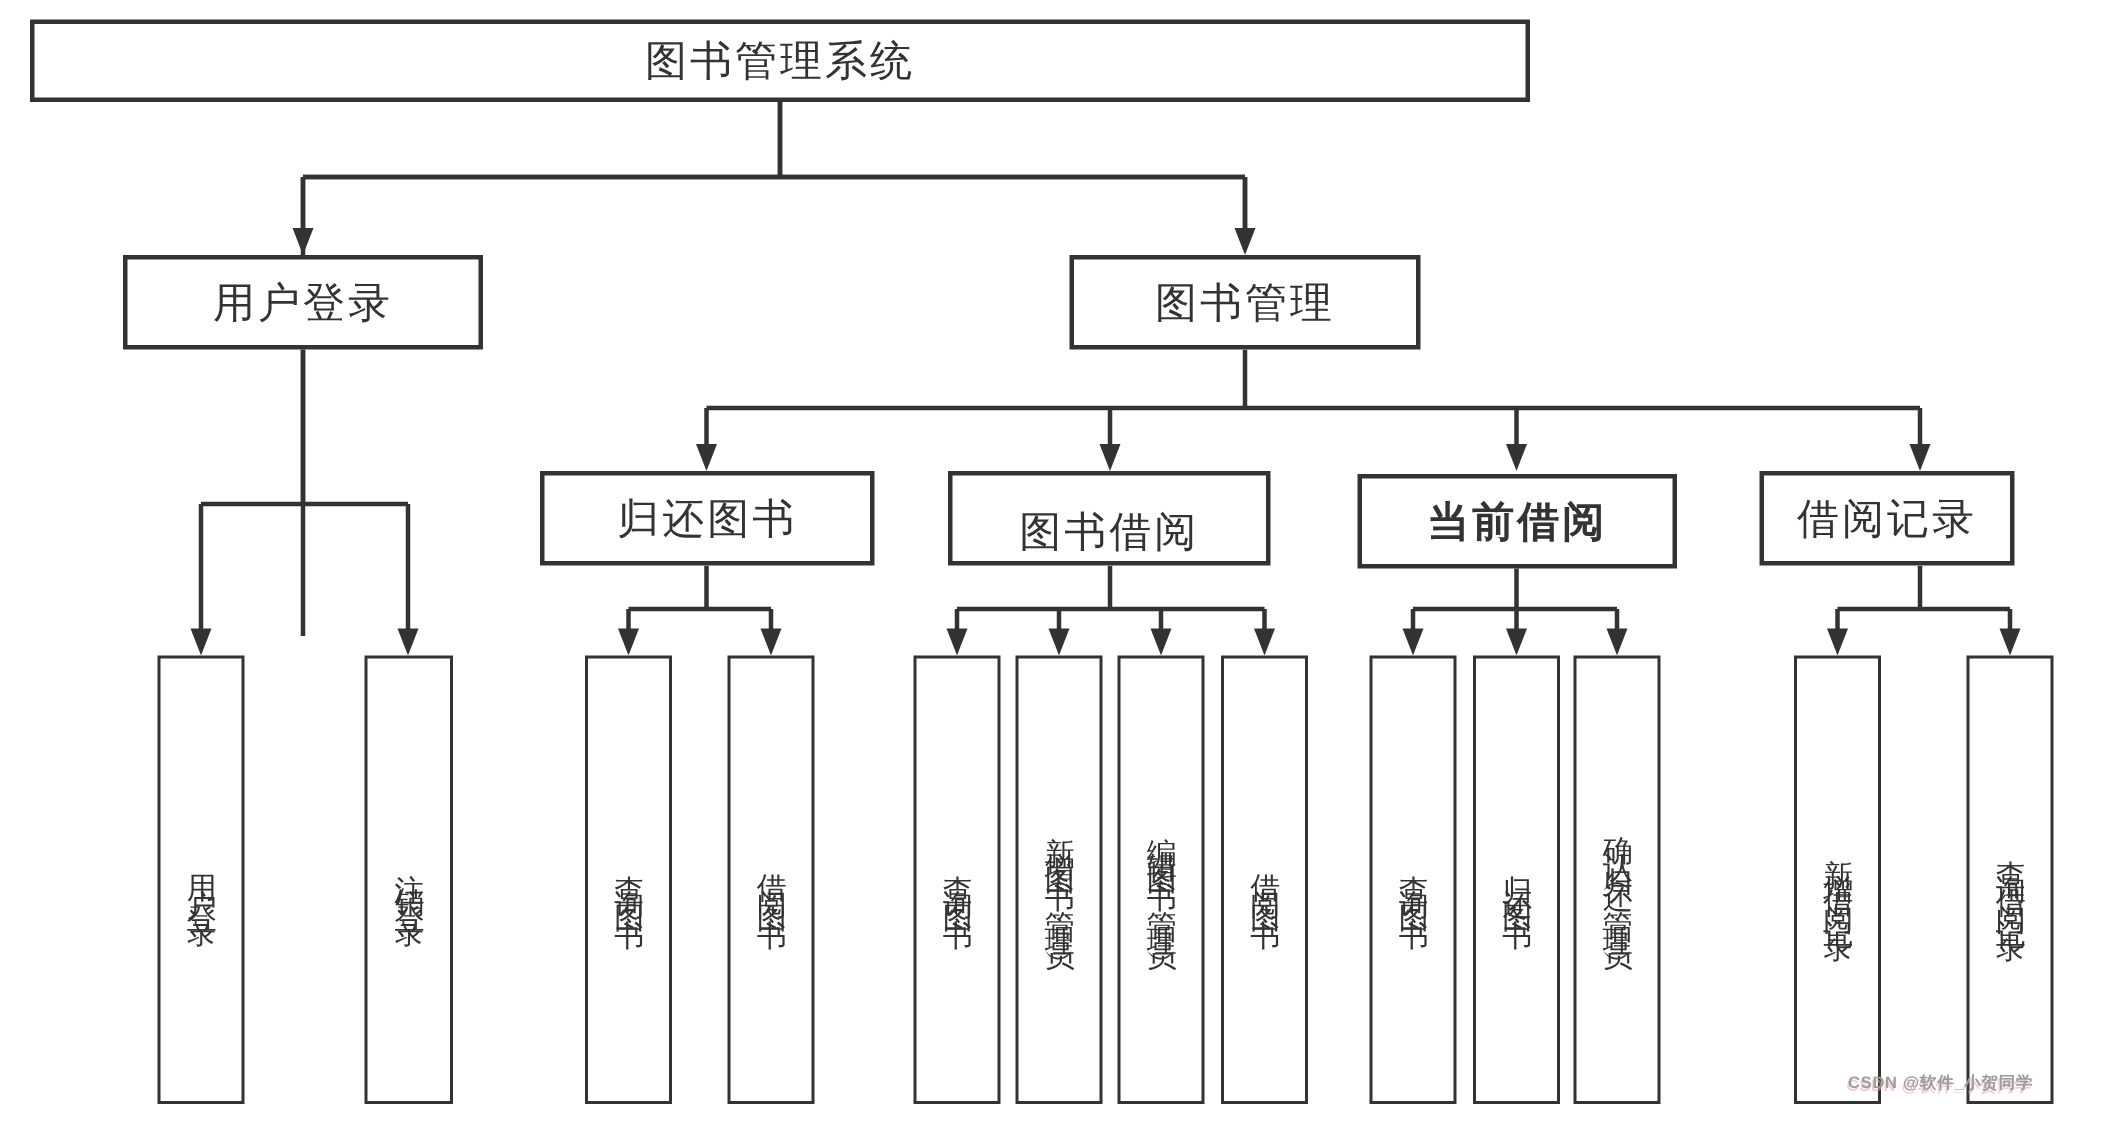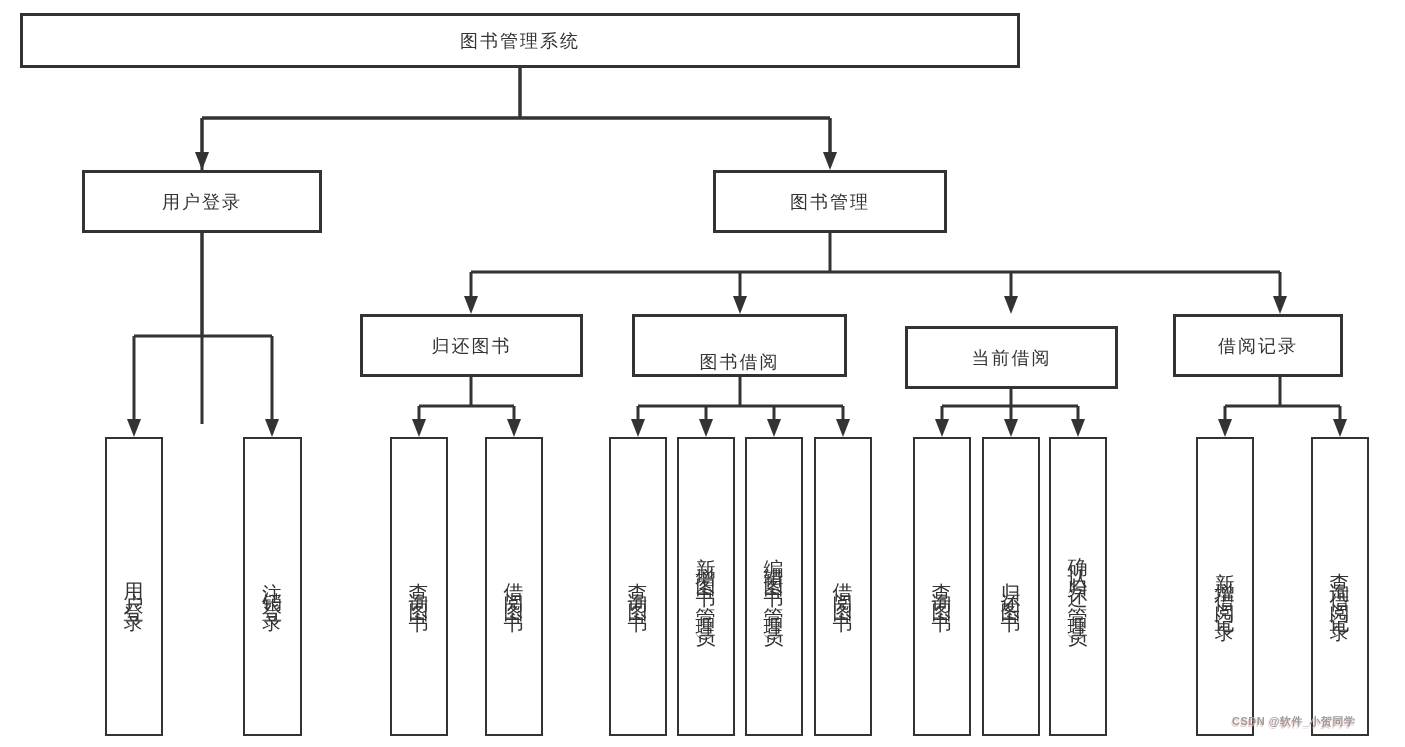--- a/index.html
+++ b/index.html
@@ -34,21 +34,21 @@
     position: absolute;
     box-sizing: border-box;
     border: 3px solid #333333;
     background: #ffffff;
     color: #333333;
     display: flex;
     align-items: center;
     justify-content: center;
   }
   .hbox {
-    font-size: 18px;
+    font-size: 28px;
     letter-spacing: 2px;
     white-space: nowrap;
   }
   .leaf {
     border-width: 2.5px;
   }
   .leaf .vtext {
     writing-mode: vertical-rl;
     font-size: 20px;
     letter-spacing: 10px;
@@ -159,21 +159,21 @@
   <div class="node hbox" style="left:713px; top:170px; width:234px; height:63px;">
     <span>图书管理</span>
   </div>
 
   <div class="node hbox" style="left:360px; top:314px; width:223px; height:63px;">
     <span>归还图书</span>
   </div>
   <div class="node hbox" style="left:632px; top:314px; width:215px; height:63px;align-items:flex-end;">
     <span>图书借阅</span>
   </div>
-  <div class="node hbox" style="left:905px; top:326px; width:213px; height:63px;">
+  <div class="node hbox" style="left:905px; top:316px; width:213px; height:63px;font-weight:bold;">
     <span>当前借阅</span>
   </div>
   <div class="node hbox" style="left:1173px; top:314px; width:170px; height:63px;">
     <span>借阅记录</span>
   </div>
 
   <div class="node leaf" style="left:105px; top:437px; width:58px; height:299px;">
     <span class="vtext">用户登录</span>
   </div>
   <div class="node leaf" style="left:243px; top:437px; width:59px; height:299px;">

